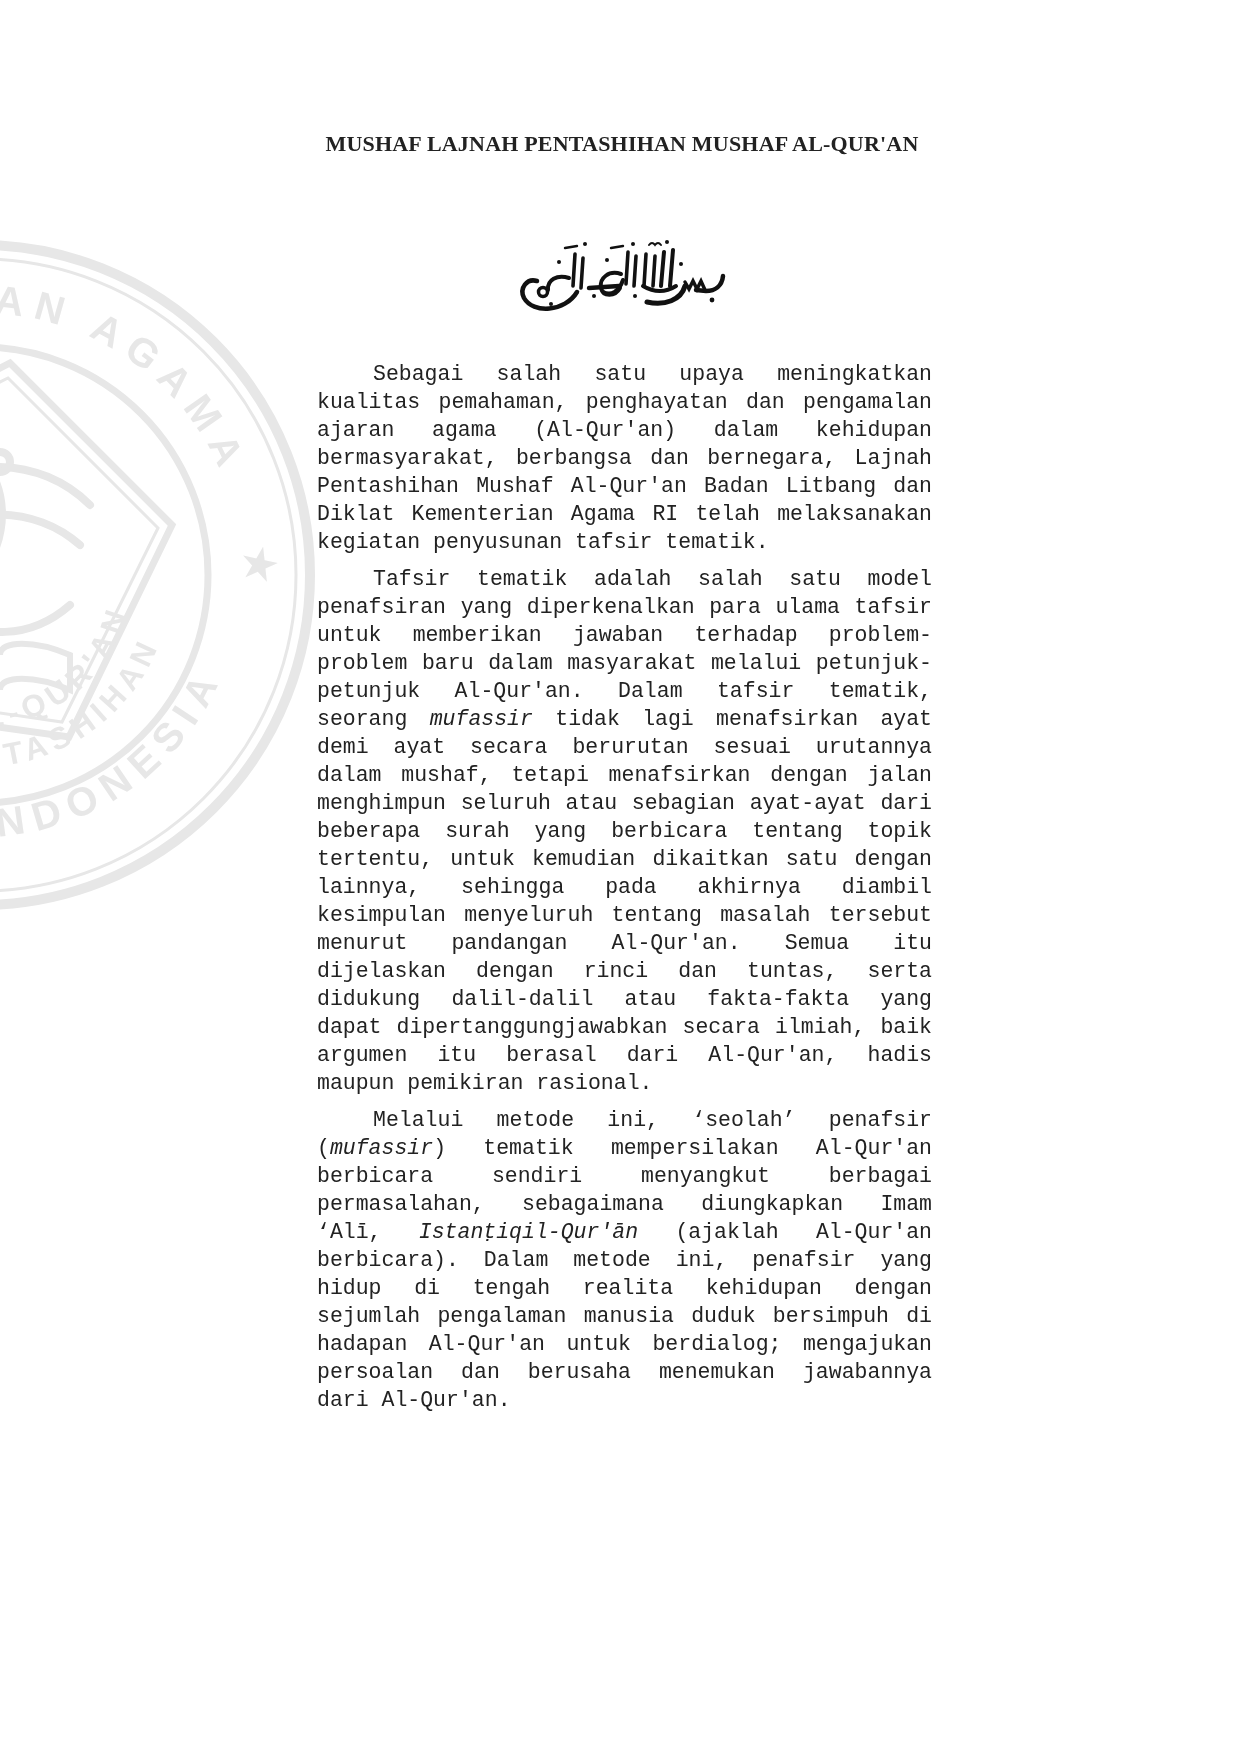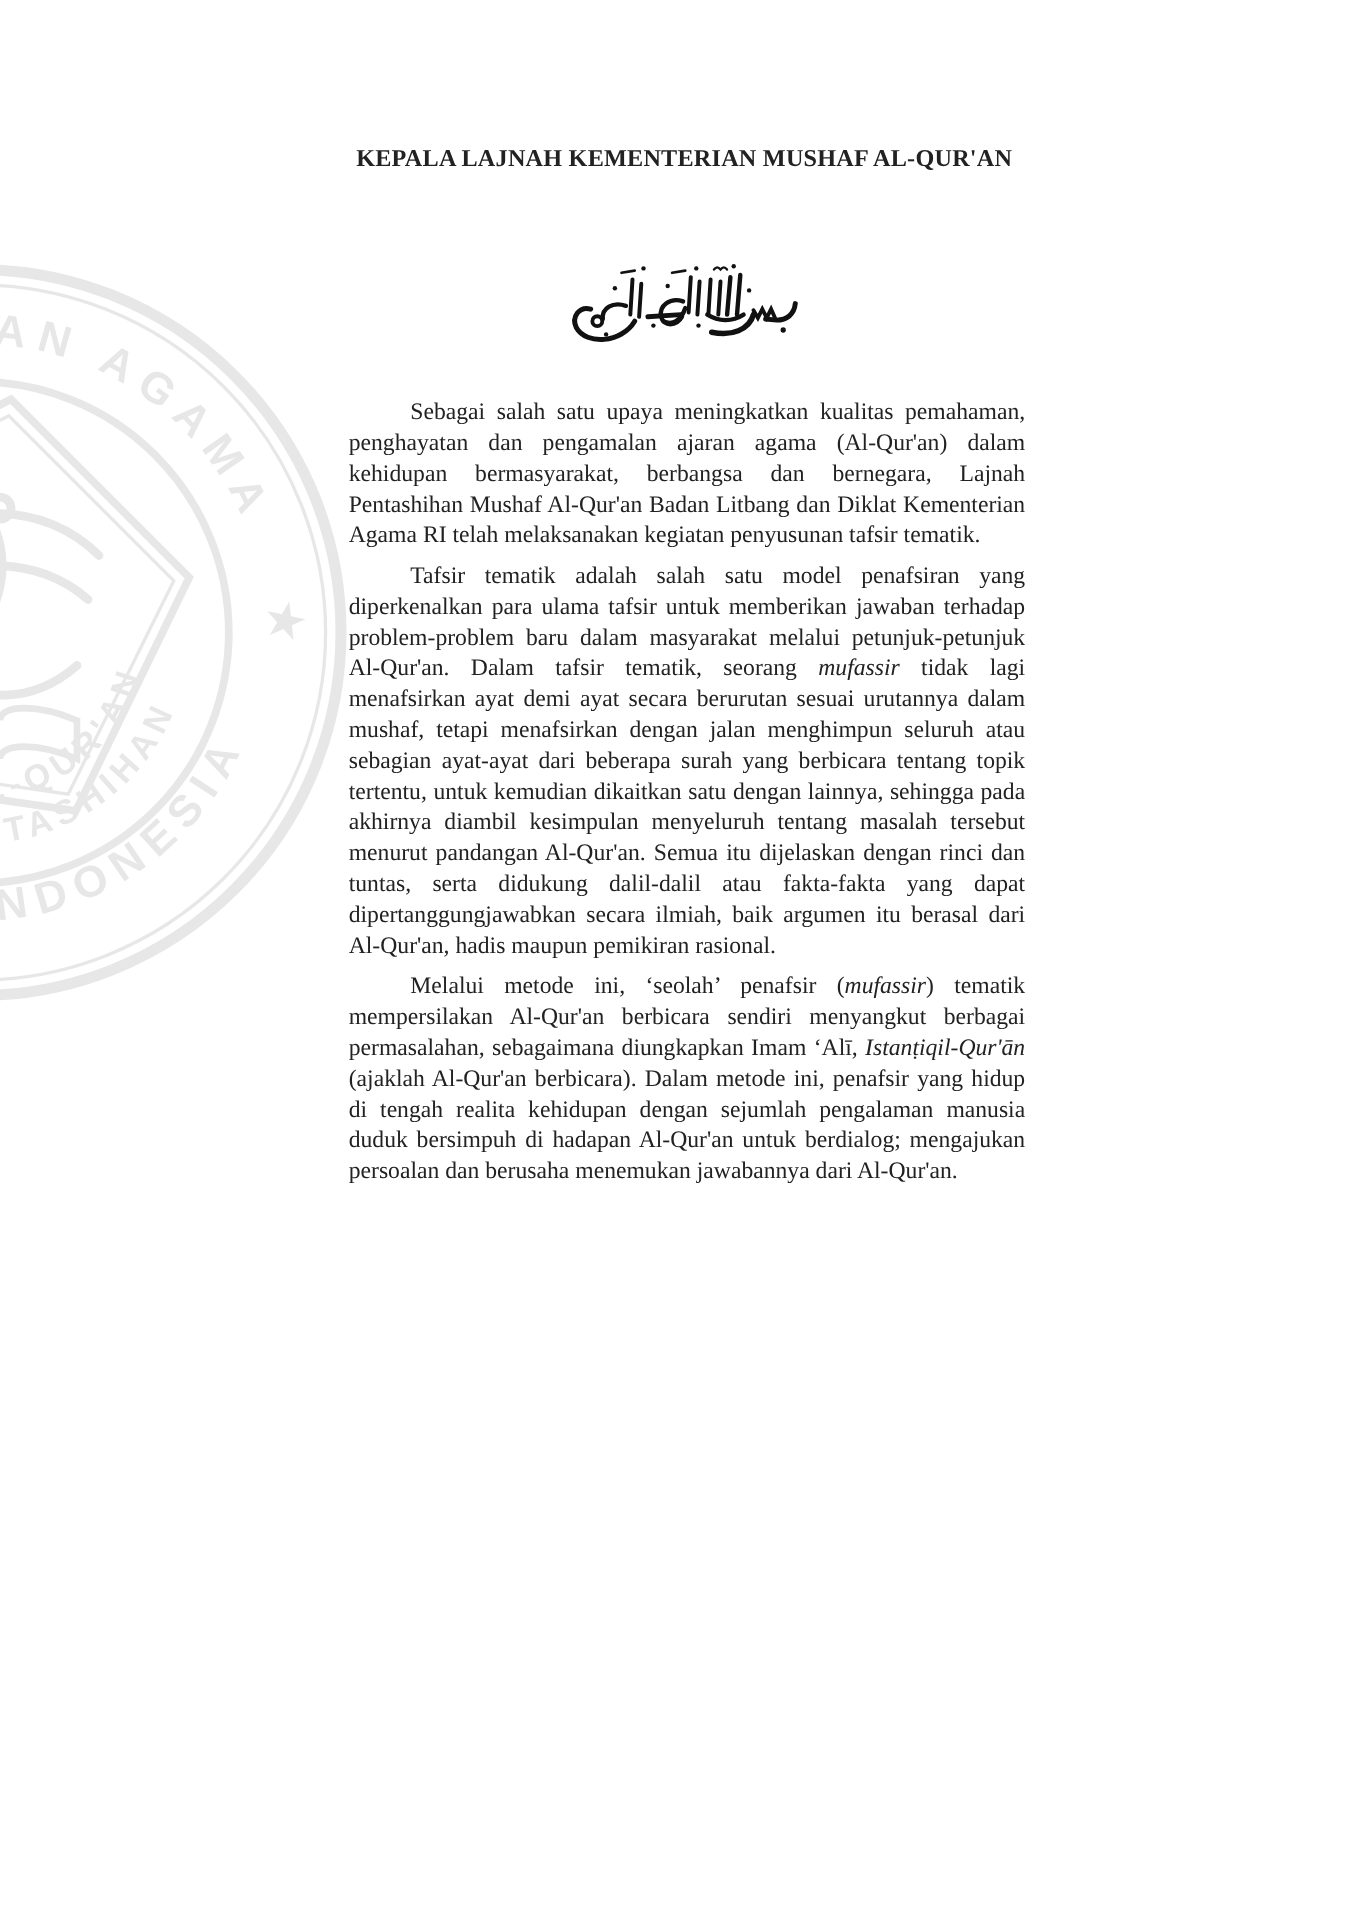--- a/index.html
+++ b/index.html
@@ -35,21 +35,21 @@
   .bismillah{
     position:absolute;left:292px;top:236px;width:660px;
     text-align:center;
   }
   
   .body-text{
     position:absolute;left:317px;top:360px;width:631px;
     font-size:21.5px;line-height:28px;
     text-align:justify;
   }
-  .body-text p{margin:0 16px 9px 0;text-indent:56px;}
+  .body-text p{margin:0 16px 9px 0;text-indent:56px;font-family:Liberation Mono, monospace;}
   .body-text em{font-style:italic;}
   
   .page-number{
     position:absolute;left:292px;top:1232px;width:660px;
     text-align:center;font-size:21px;
   }
 </style>
 </head>
 <body>
 
@@ -94,21 +94,21 @@
     <text class="wm-inner-text">
       <textPath href="#wm-arc-in1" startOffset="50%" text-anchor="middle">LAJNAH PENTASHIHAN</textPath>
     </text>
     <text class="wm-inner-text">
       <textPath href="#wm-arc-in2" startOffset="50%" text-anchor="middle">MUSHAF AL-QUR'AN</textPath>
     </text>
     <text x="236" y="575" font-size="46" transform="rotate(12 236 575)">★</text>
   </svg>
 
   <div class="heading">
-    <div>KEPALA LAJNAH KEMENTERIAN MUSHAF AL-QUR'AN</div>
+    <div>MUSHAF LAJNAH PENTASHIHAN MUSHAF AL-QUR'AN</div>
   </div>
 
   <div class="bismillah" aria-label="بسم الله الرحمن الرحيم">
     <svg width="215" height="84" viewBox="0 0 215 84" aria-hidden="true">
       <g stroke="#111" fill="none" stroke-linecap="round">
 
         <path d="M 208 40 C 207 50 200 55 191 55 L 181 54" stroke-width="4.5"></path>
         <path d="M 190 54 L 186 45 L 182 53 L 178 45 L 174 53 L 170 46" stroke-width="3.5"></path>
         <circle cx="197" cy="64" r="2.4" fill="#111" stroke="none"></circle>
 

